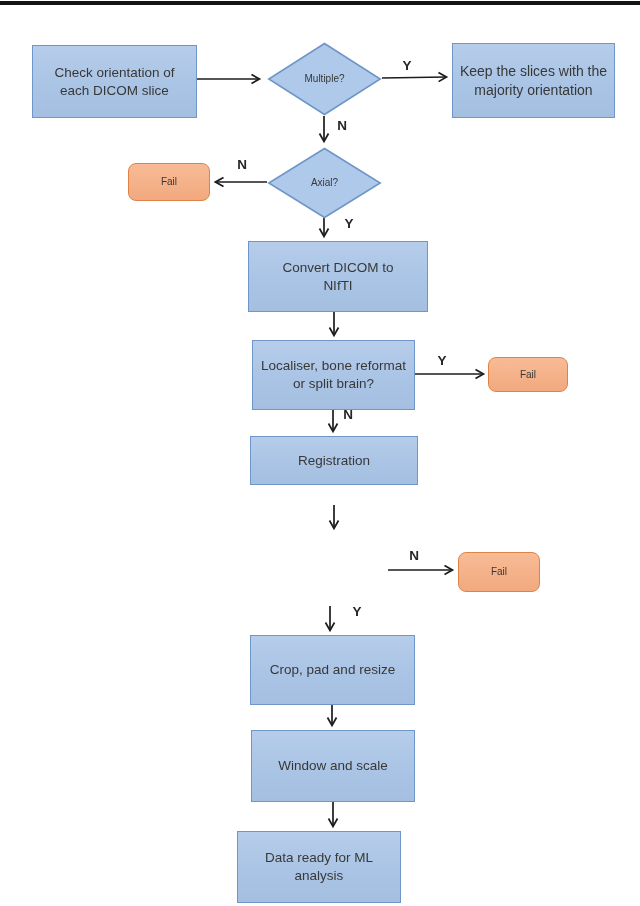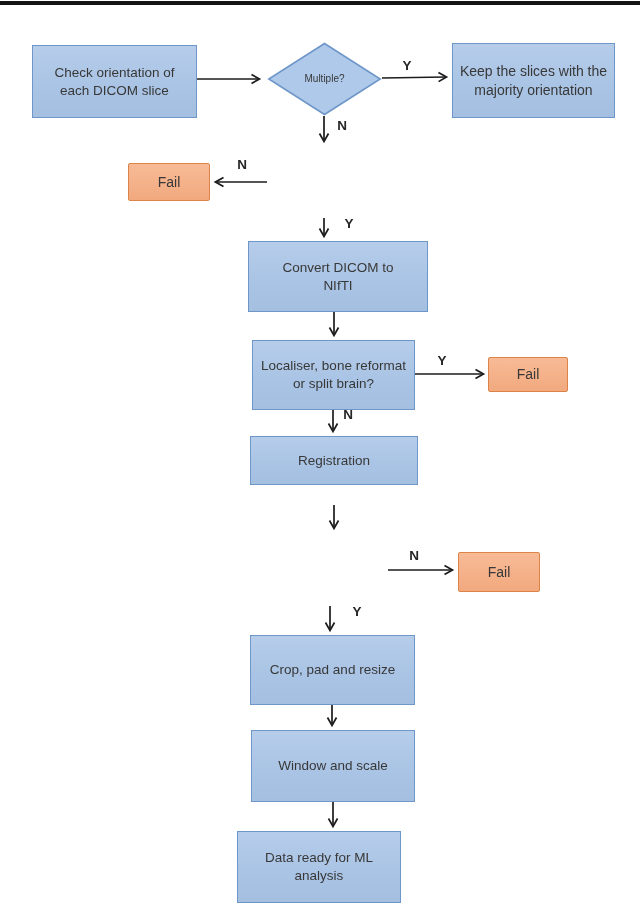--- a/index.html
+++ b/index.html
@@ -33,22 +33,22 @@
   }
   .process {
     background: linear-gradient(180deg, #b6cdea 0%, var(--process-fill, #aac4e5) 55%, #a5bfe1 100%);
     border: 1.6px solid var(--process-border, #6e96c8);
     font-size: 13.5px;
   }
   .process.large-text { font-size: 14px; }
   .fail-box {
     background: linear-gradient(180deg, #f7bb96 0%, var(--fail-fill, #f4b088) 60%, #f2a97e 100%);
     border: 1.6px solid var(--fail-border, #de8347);
-    border-radius: 2px;
-    font-size: 14px;
+    border-radius: 8px;
+    font-size: 10px;
   }
   .diamond { background: transparent; }
   .diamond svg { position: absolute; left: 0; top: 0; }
   .diamond .node-label {
     position: relative;
     z-index: 2;
     font-size: 10px;
     text-align: right;
   }
   .edge-label {
@@ -106,20 +106,26 @@
       <polygon class="diamond-shape" points="57.5,1.5 113.2,37 57.5,72.5 1.8,37"></polygon>
     </svg>
     <span class="node-label">Multiple?</span>
   </div>
 
   <div class="node process large-text" style="left:452px; top:43px; width:163px; height:75px;">
     <span class="node-label">Keep the slices with the
 majority orientation</span>
   </div>
 
+  <div class="node diamond" style="left:267px; top:147px; width:115px; height:72px;">
+    <svg width="115" height="72">
+      <polygon class="diamond-shape" points="57.5,1.5 113.2,36 57.5,70.5 1.8,36"></polygon>
+    </svg>
+    <span class="node-label">Axial?</span>
+  </div>
 
   <div class="node fail-box" style="left:128px; top:163px; width:82px; height:38px;">
     <span class="node-label">Fail</span>
   </div>
 
   <div class="node process" style="left:248px; top:241px; width:180px; height:71px;">
     <span class="node-label">Convert DICOM to
 NIfTI</span>
   </div>
 

